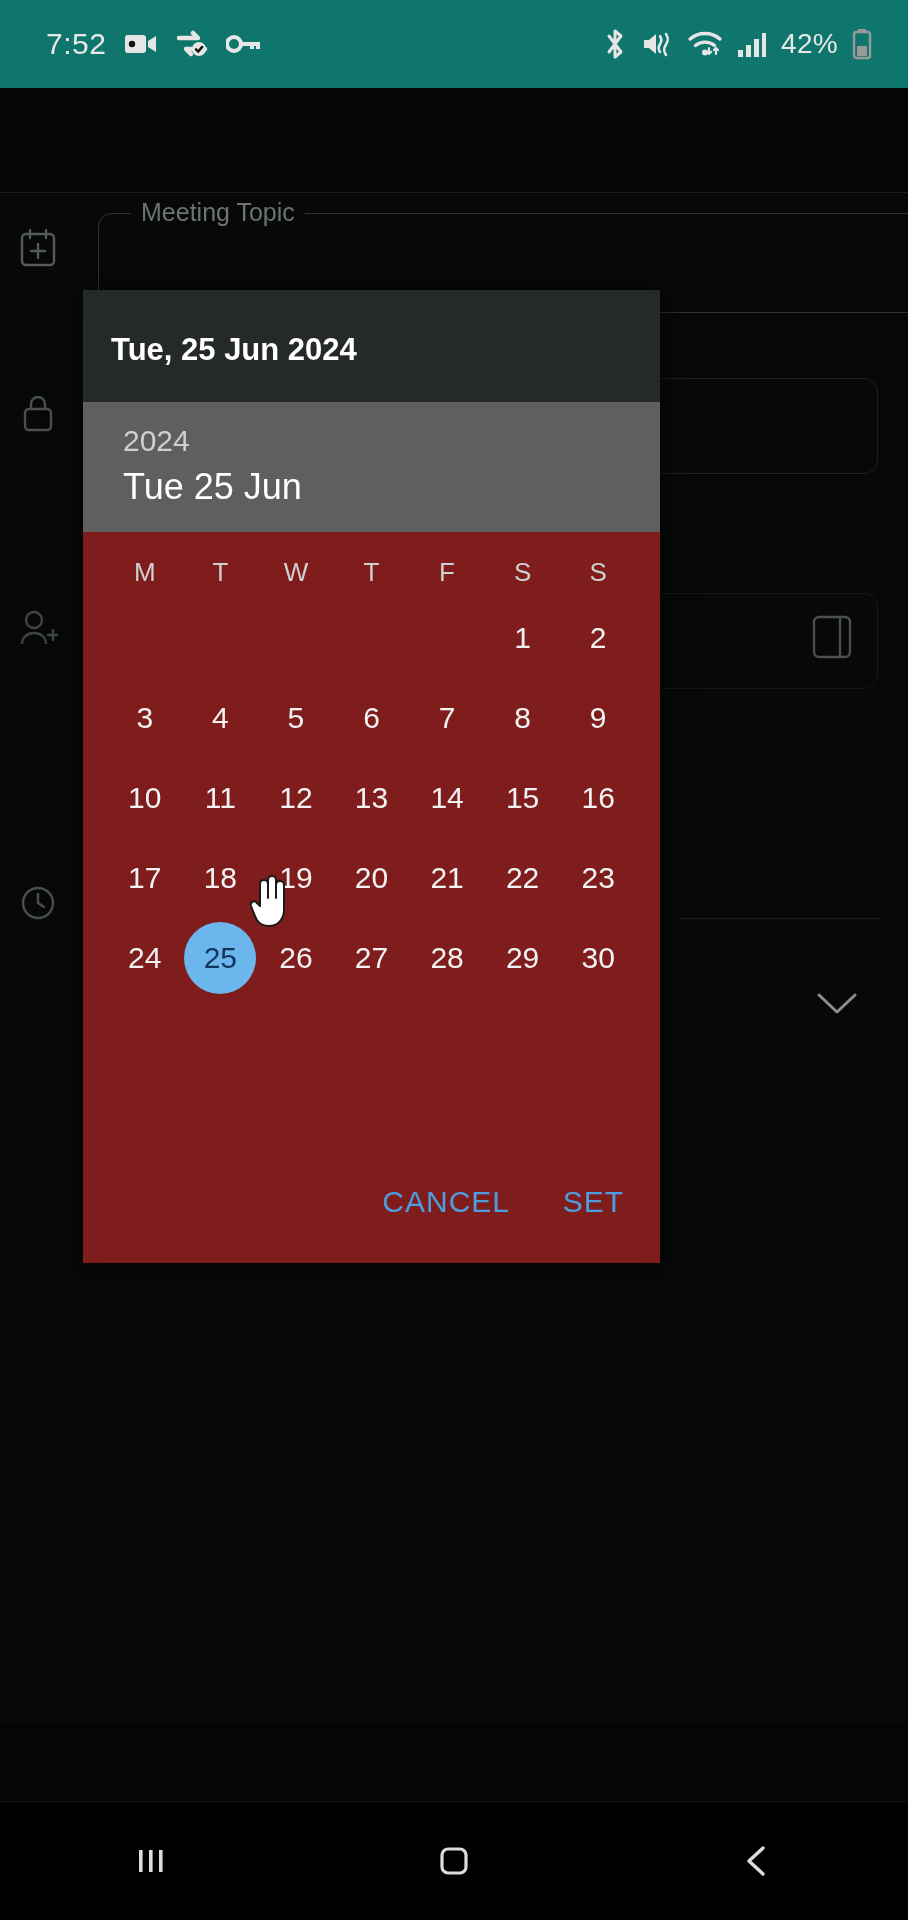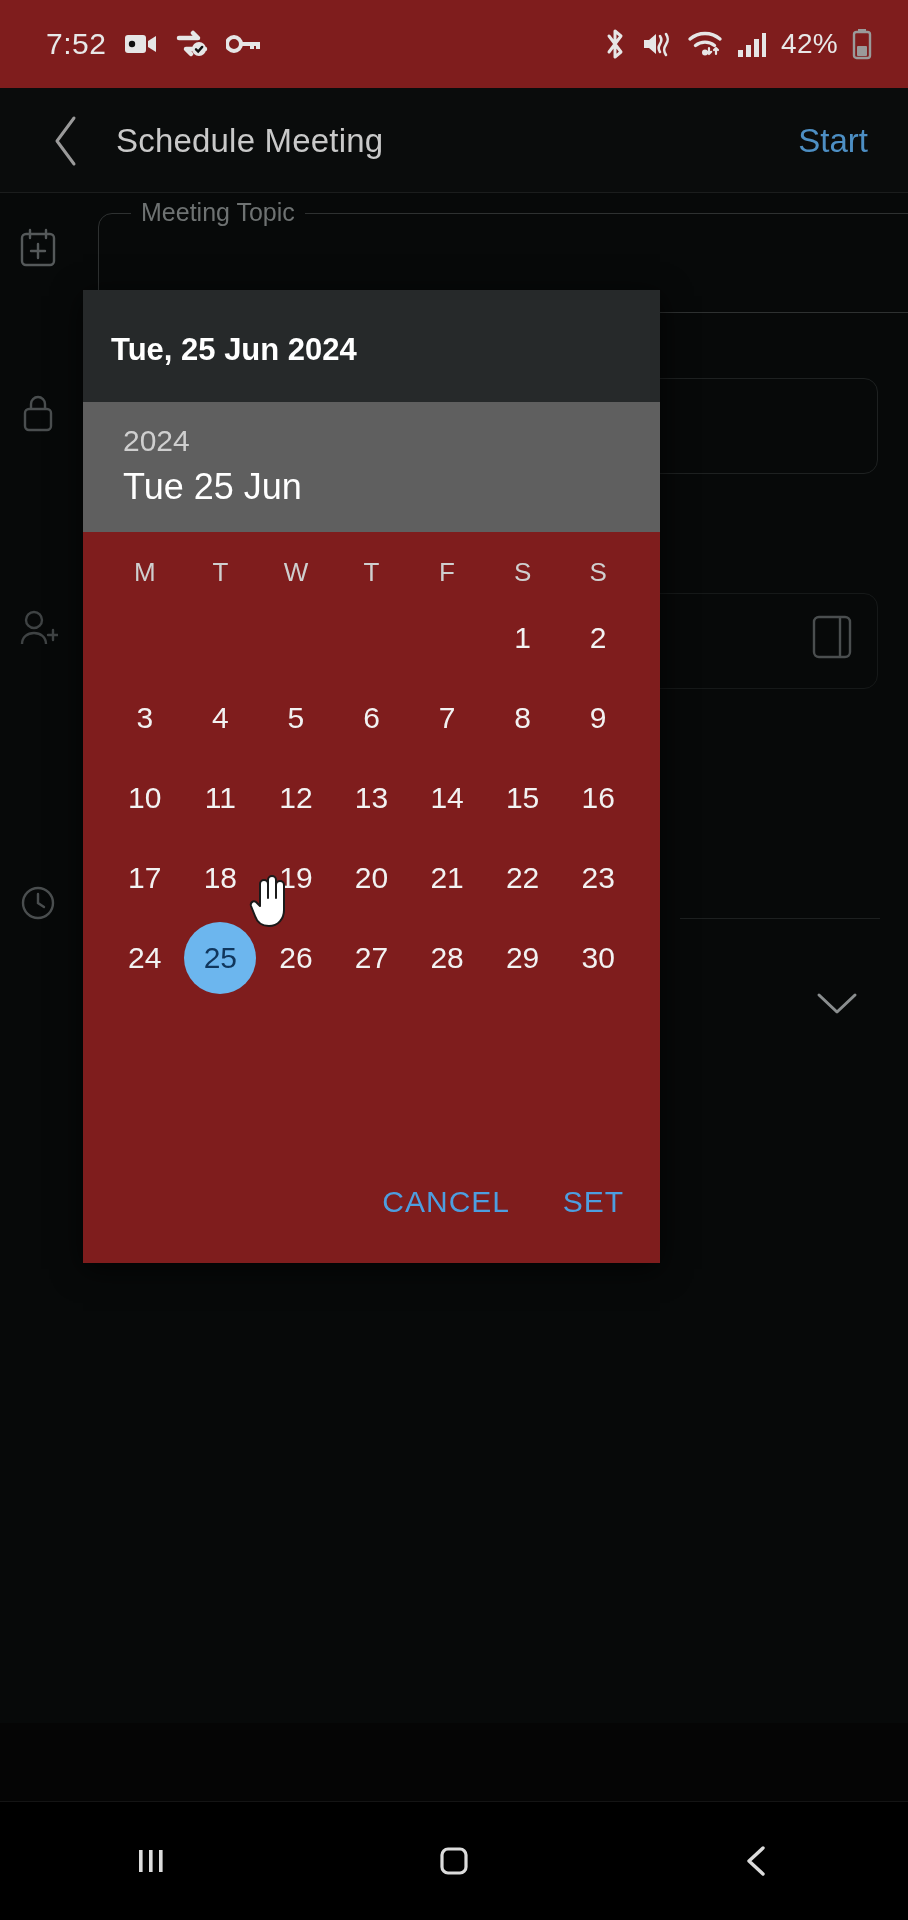--- a/index.html
+++ b/index.html
@@ -7,21 +7,21 @@
     width:908px; height:1920px;
     background:#000;
     font-family:"Liberation Sans", sans-serif;
     overflow:hidden;
   }
   .phone { position:relative; width:908px; height:1920px; background:#050505; }
 
   
   .statusbar {
     position:absolute; top:0; left:0; width:908px; height:88px;
-    display:flex; align-items:center; background:#7f1d1d;
+    display:flex; align-items:center; background:#0f766e;
   }
   .sb-left { display:flex; align-items:center; gap:18px; padding-left:46px; }
   .sb-time { color:#e8e8e8; font-size:30px; letter-spacing:.5px; }
   .sb-right { position:absolute; right:36px; display:flex; align-items:center; gap:14px; }
   .sb-pct { color:#e8e8e8; font-size:28px; letter-spacing:.3px; }
   .ico { display:inline-flex; align-items:center; justify-content:center; }
 
   
   .appbar {
     position:absolute; top:88px; left:0; width:908px; height:105px;
@@ -163,29 +163,20 @@
       <span class="ico">
         <svg width="20" height="32" viewBox="0 0 20 32">
             <rect x="6" y="1" width="8" height="3" fill="#9a9a9a"></rect>
             <rect x="2" y="4" width="16" height="26" rx="2.5" fill="none" stroke="#9a9a9a" stroke-width="2.4"></rect>
             <rect x="5" y="18" width="10" height="10" rx="1" fill="#9a9a9a"></rect>
           </svg>
       </span>
     </div>
   </div>
 
-  <div class="appbar">
-    <div class="back-chev">
-      <svg width="30" height="52" viewBox="0 0 30 52">
-          <path d="M23 3L6 26l17 23" stroke="#9a9a9a" stroke-width="3" fill="none" stroke-linecap="round" stroke-linejoin="round"></path>
-        </svg>
-    </div>
-    <div class="appbar-title">Schedule Meeting</div>
-    <div class="start-btn">Start</div>
-  </div>
   <div class="divider-top"></div>
 
   <div class="form-area">
 
     <div class="row" style="left:0; top:30px;">
       <div class="row-icon">
         <svg width="40" height="42" viewBox="0 0 40 42">
             <rect x="4" y="7" width="32" height="31" rx="4" fill="none" stroke="#55595a" stroke-width="2.4"></rect>
             <path d="M12 3v8M28 3v8" stroke="#55595a" stroke-width="2.4" stroke-linecap="round"></path>
             <path d="M20 17v14M13 24h14" stroke="#55595a" stroke-width="2.4" stroke-linecap="round"></path>

